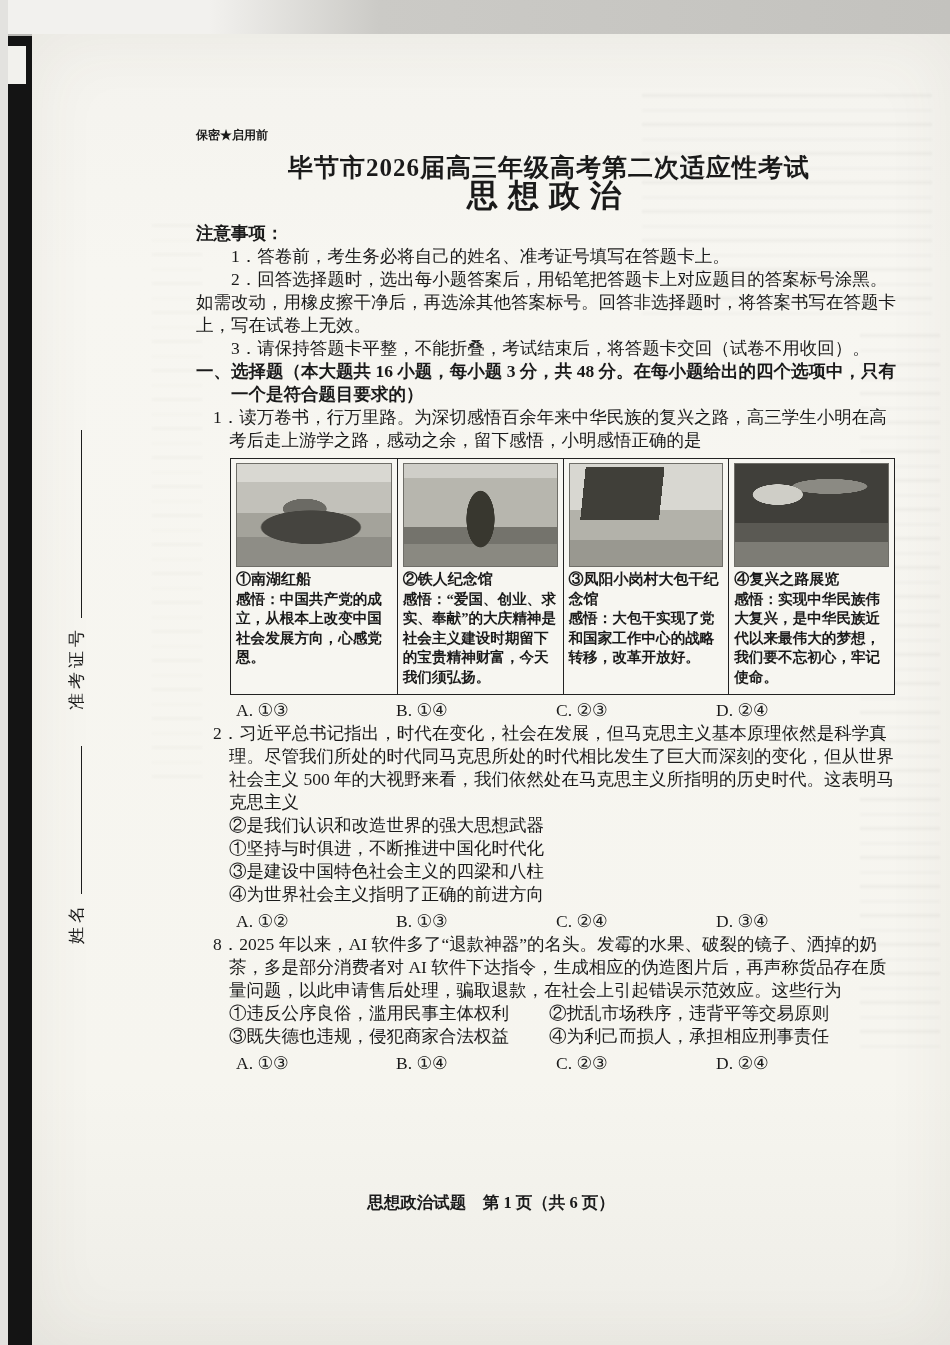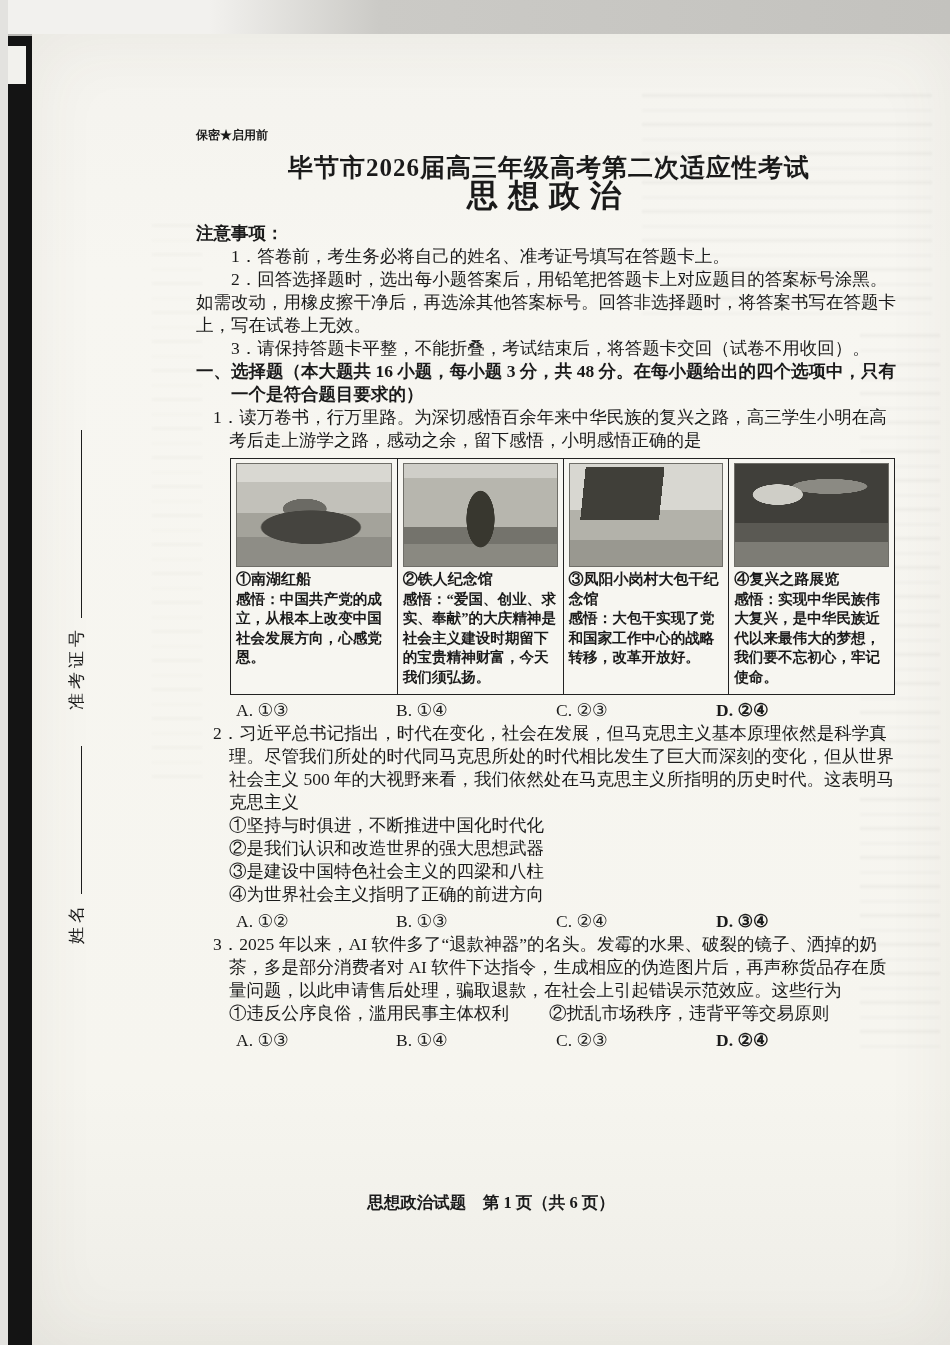--- a/index.html
+++ b/index.html
@@ -52,21 +52,21 @@
     linear-gradient(180deg,#d8d7d1 0 45%,#b3b2aa 45% 75%,#999890 75%);
     background-size:100% 52%,100% 100%;background-repeat:no-repeat;background-position:0 6%,0 0;}
   .p4{background:
     radial-gradient(26% 16% at 28% 30%,#cfcec7 0 62%,rgba(0,0,0,0) 64%),
     radial-gradient(40% 12% at 62% 22%,#8b8a83 0 60%,rgba(0,0,0,0) 62%),
     linear-gradient(180deg,#403f3a 0 58%,#5a5953 58% 76%,#7d7c75 76%);}
   .cell-title{font-weight:bold;font-size:15px;line-height:19.5px;}
   .cell-note{font-size:14.6px;line-height:19.6px;font-weight:600;}
   .opts{display:flex;margin-top:4px;padding-left:40px;}
   .opts span{width:160px;}
-  .opts span:last-child{width:auto;font-weight:bold;}
+  .opts span:last-child{width:auto;}
   .item{padding-left:33px;}
   .pair{display:flex;padding-left:33px;}
   .pair span:first-child{width:320px;}
   .footer{position:absolute;left:0;width:100%;top:1158px;text-align:center;font-weight:bold;font-size:16.5px;}
 </style>
 </head>
 <body>
 
 <div class="scan-root">
   <div class="top-band"></div>
@@ -122,35 +122,39 @@
         </div>
       </div>
       <div class="opts">
         <span>A. ①③</span>
         <span>B. ①④</span>
         <span>C. ②③</span>
         <span>D. ②④</span>
       </div>
 
       <p class="stem">2．习近平总书记指出，时代在变化，社会在发展，但马克思主义基本原理依然是科学真理。尽管我们所处的时代同马克思所处的时代相比发生了巨大而深刻的变化，但从世界社会主义 500 年的大视野来看，我们依然处在马克思主义所指明的历史时代。这表明马克思主义</p>
+      <p class="item">②是我们认识和改造世界的强大思想武器</p>
       <p class="item">①坚持与时俱进，不断推进中国化时代化</p>
-      <p class="item">②是我们认识和改造世界的强大思想武器</p>
       <p class="item">③是建设中国特色社会主义的四梁和八柱</p>
       <p class="item">④为世界社会主义指明了正确的前进方向</p>
       <div class="opts">
         <span>A. ①②</span>
         <span>B. ①③</span>
         <span>C. ②④</span>
         <span>D. ③④</span>
       </div>
 
-      <p class="stem">3．2025 年以来，AI 软件多了“退款神器”的名头。发霉的水果、破裂的镜子、洒掉的奶茶，多是部分消费者对 AI 软件下达指令，生成相应的伪造图片后，再声称货品存在质量问题，以此申请售后处理，骗取退款，在社会上引起错误示范效应。这些行为</p>
+      <p class="stem">8．2025 年以来，AI 软件多了“退款神器”的名头。发霉的水果、破裂的镜子、洒掉的奶茶，多是部分消费者对 AI 软件下达指令，生成相应的伪造图片后，再声称货品存在质量问题，以此申请售后处理，骗取退款，在社会上引起错误示范效应。这些行为</p>
       <div class="pair">
         <span>①违反公序良俗，滥用民事主体权利</span>
         <span>②扰乱市场秩序，违背平等交易原则</span>
+      </div>
+      <div class="pair">
+        <span>③既失德也违规，侵犯商家合法权益</span>
+        <span>④为利己而损人，承担相应刑事责任</span>
       </div>
       <div class="opts">
         <span>A. ①③</span>
         <span>B. ①④</span>
         <span>C. ②③</span>
         <span>D. ②④</span>
       </div>
     </div>
 
     <div class="footer">思想政治试题　第 1 页（共 6 页）</div>

